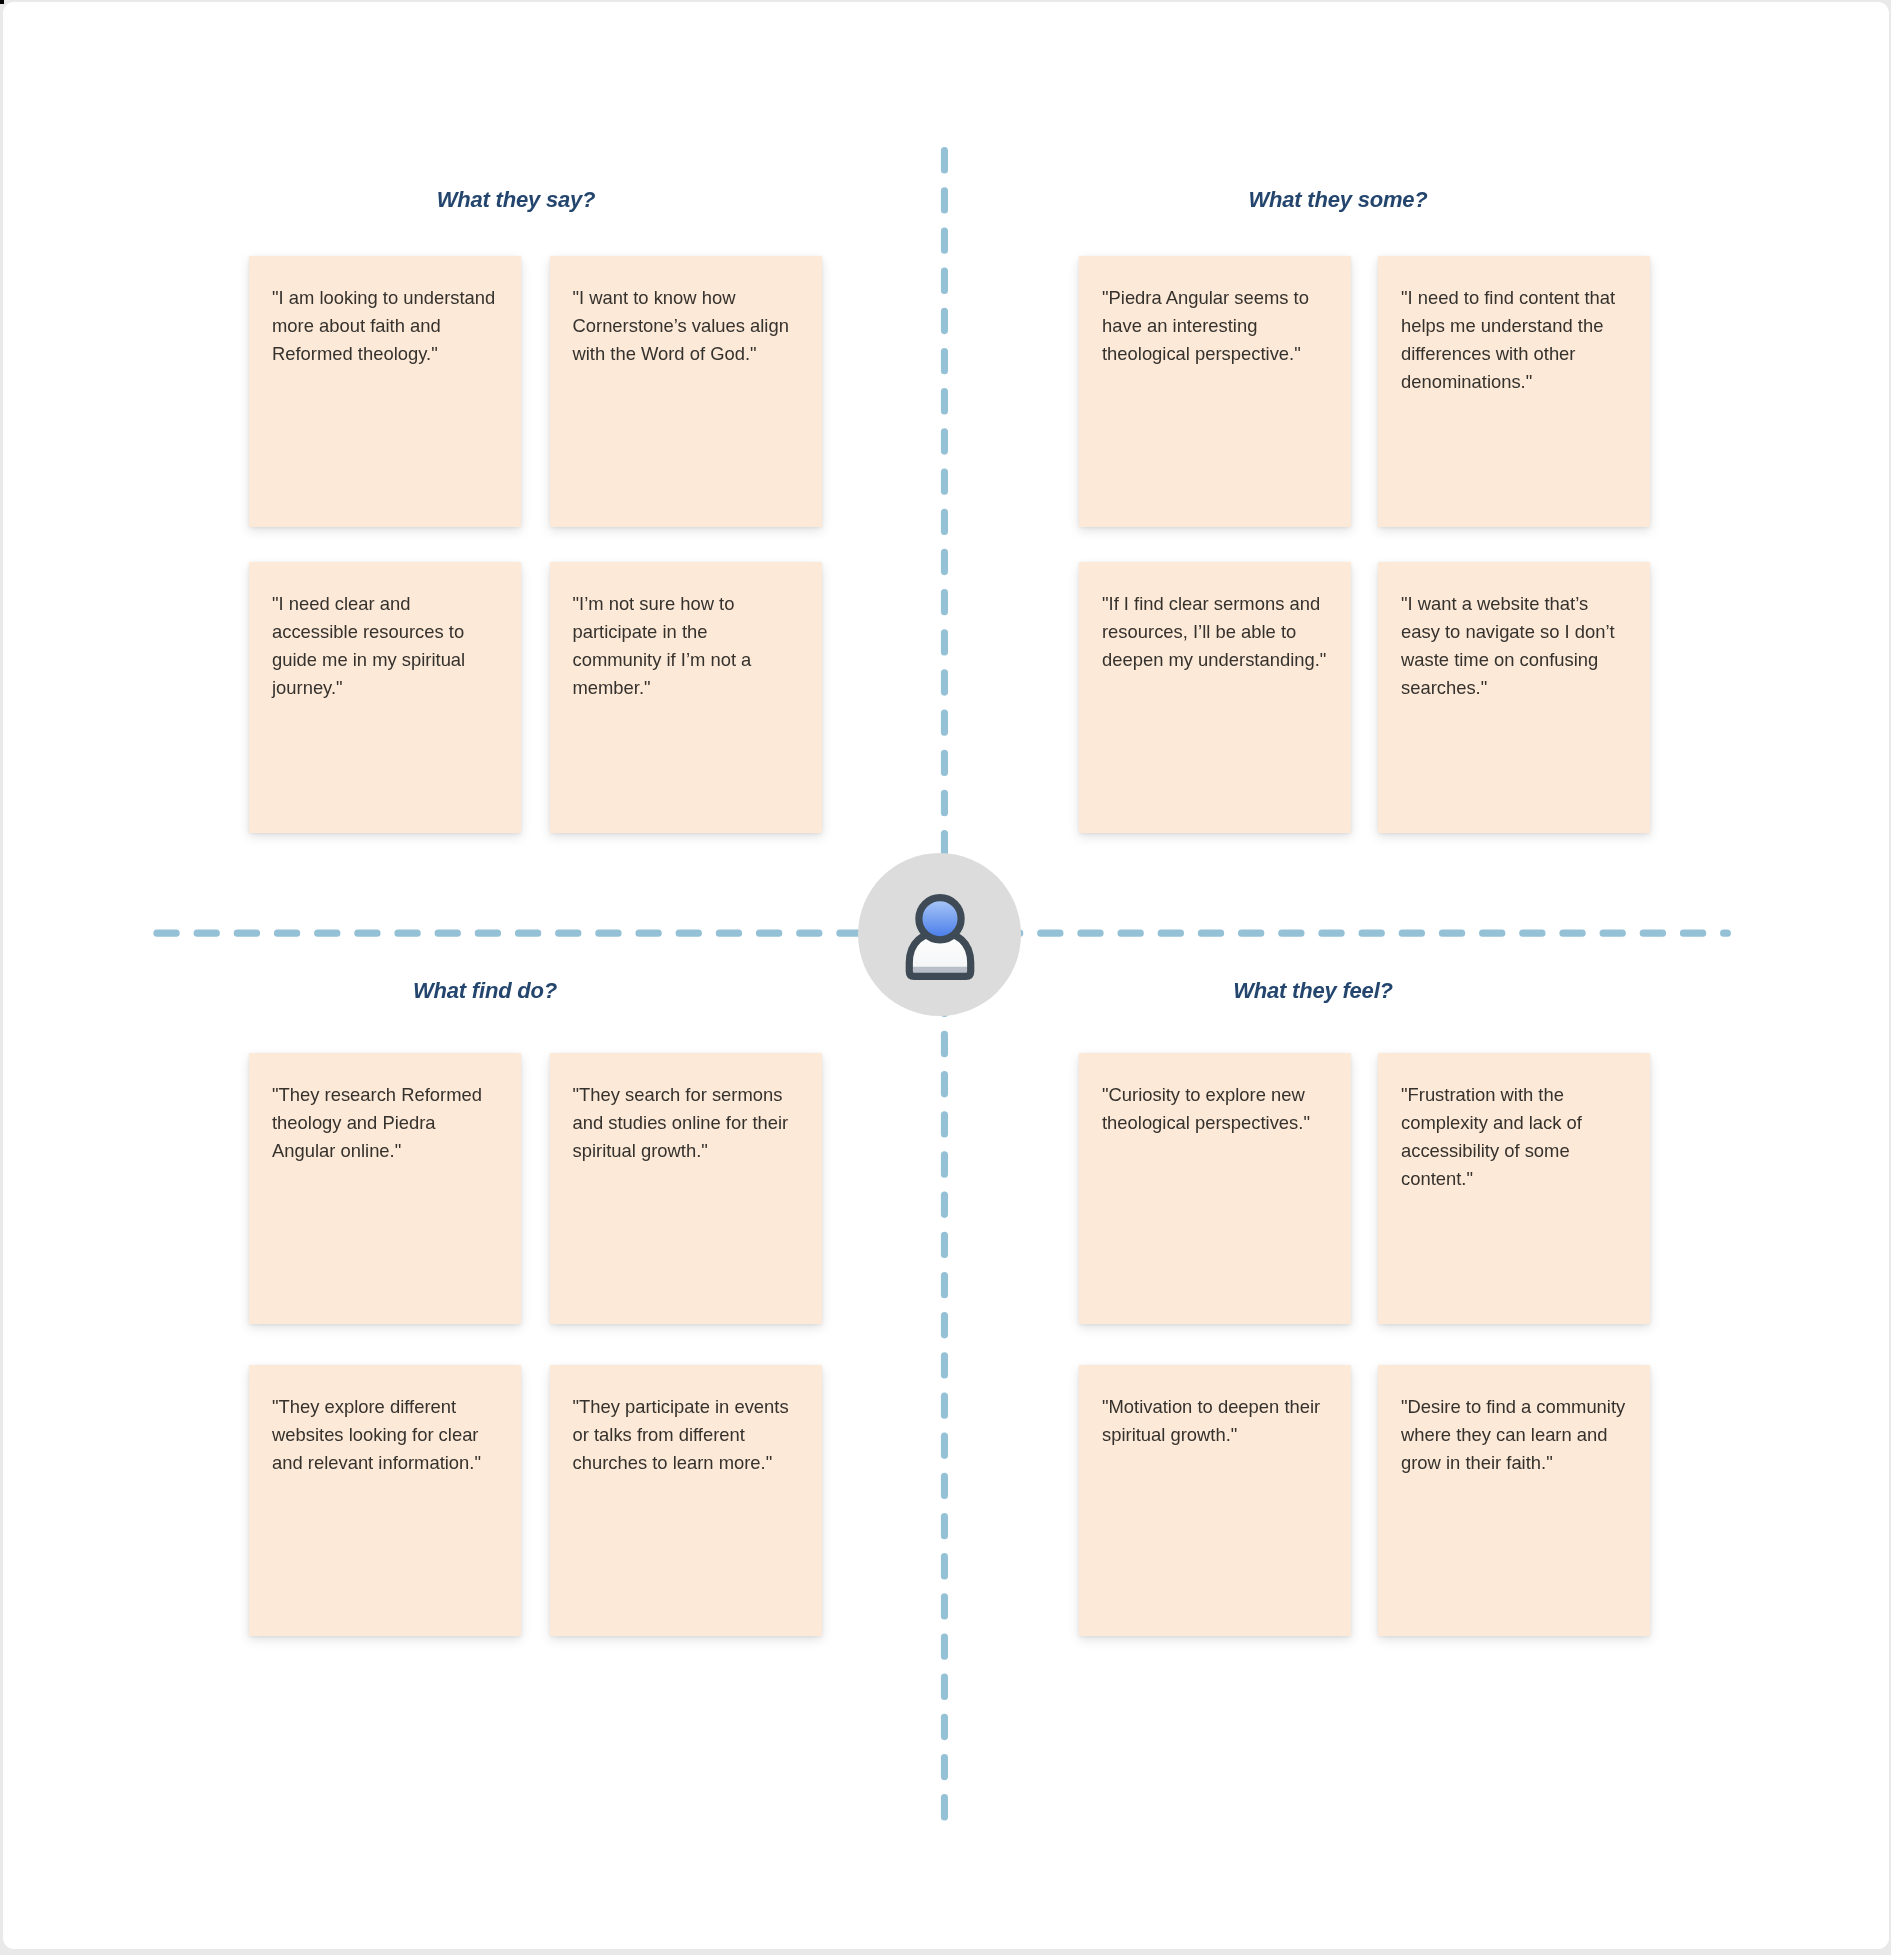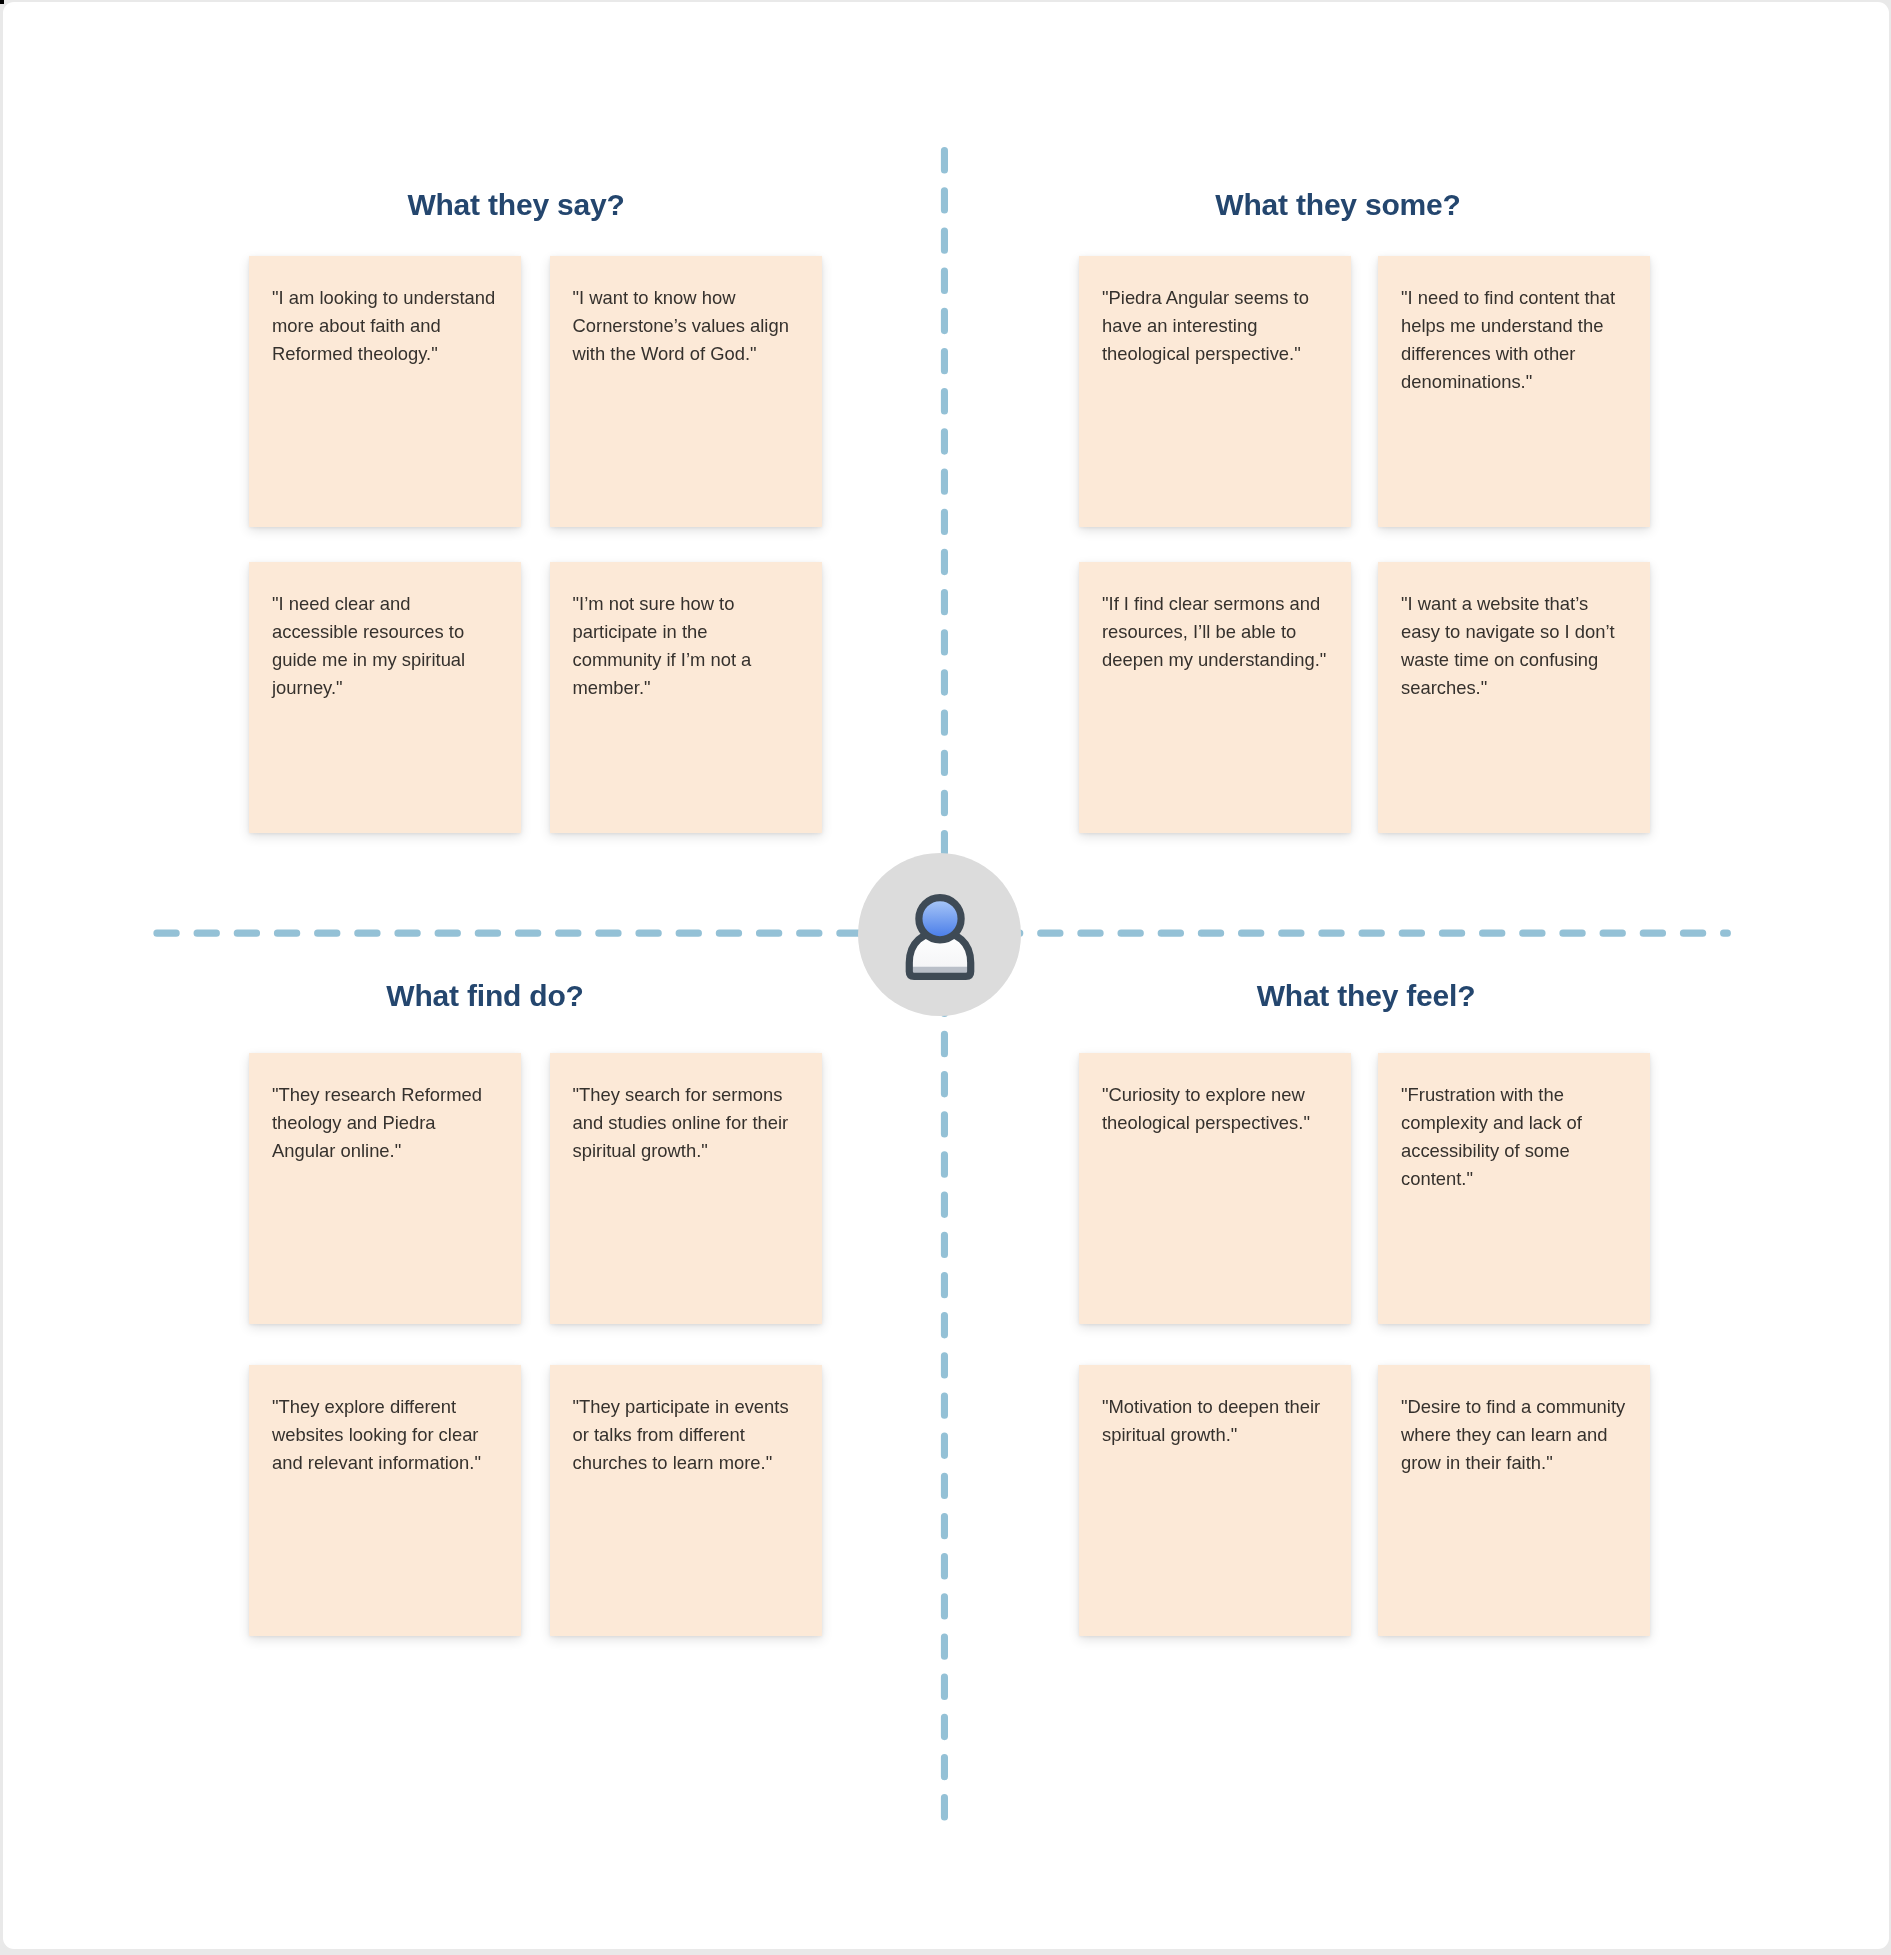--- a/index.html
+++ b/index.html
@@ -26,27 +26,27 @@
     position:absolute;left:0;top:0;width:4.2px;height:4.2px;background:#000;
   }
   .axes{position:absolute;left:0;top:0;width:1891px;height:1955px;pointer-events:none;}
   .center-circle{
     position:absolute;left:858px;top:853px;width:163px;height:163px;
     border-radius:50%;background:var(--center-circle-bg);
     display:flex;align-items:center;justify-content:center;
   }
   .q-title{
     position:absolute;transform:translateX(-50%);
-    font-size:30px;font-weight:700;color:var(--title-text);
-    letter-spacing:-0.2px;white-space:nowrap;line-height:1.2;
+    font-size:22px;font-weight:700;color:var(--title-text);
+    letter-spacing:-0.2px;white-space:nowrap;line-height:1.2;font-style:italic;
   }
   .title-say{left:516px;top:187px;}
   .title-think{left:1338px;top:187px;}
   .title-do{left:485px;top:978px;}
-  .title-feel{left:1366px;top:978px;}
+  .title-feel{left:1313px;top:978px;}
   .note-grid{
     position:absolute;display:grid;
     grid-template-columns:272px 272px;
   }
   .grid-say  {left:249px; top:256px; column-gap:28.5px;row-gap:35px;}
   .grid-think{left:1079px;top:256px; column-gap:27px;row-gap:35px;}
   .grid-do   {left:249px; top:1053px;column-gap:28.5px;row-gap:41px;}
   .grid-feel {left:1079px;top:1053px;column-gap:27px;row-gap:41px;}
   .note{
     width:272px;height:271px;box-sizing:border-box;

